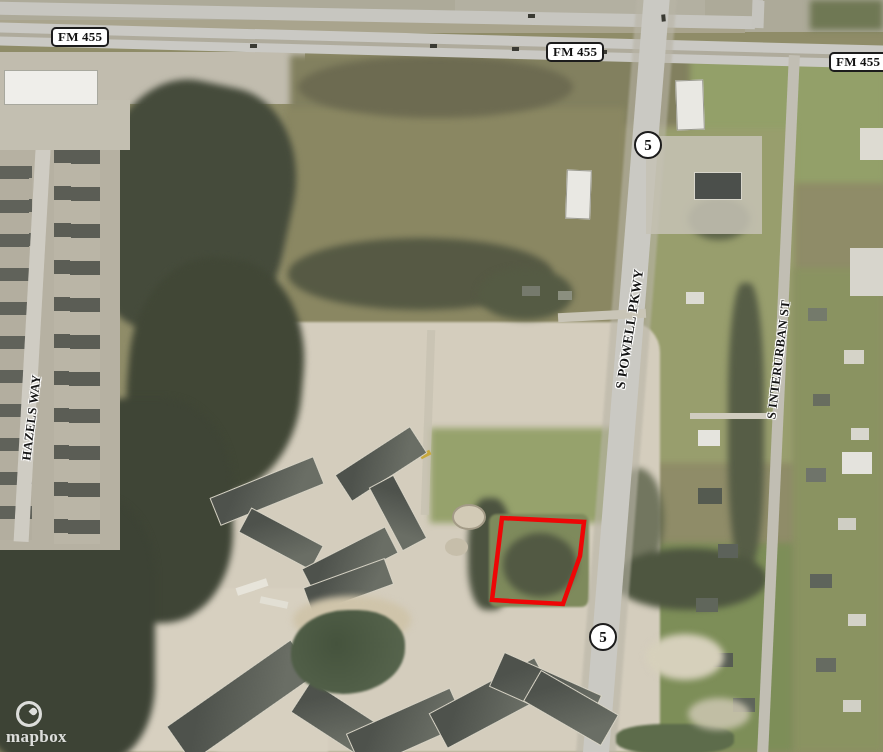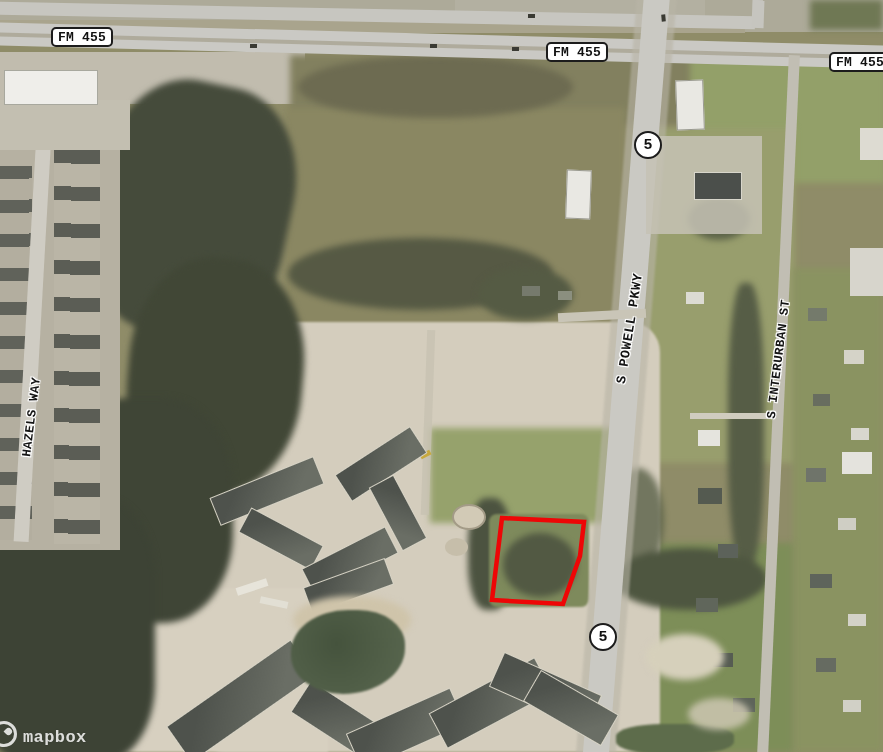--- a/index.html
+++ b/index.html
@@ -1,19 +1,19 @@
 <!DOCTYPE html>
 <html><head>
 <meta charset="utf-8">
 <style>
   html,body{margin:0;padding:0;background:#222;}
   .map{
     position:relative;width:883px;height:752px;overflow:hidden;
     background:#8f8c68;
-    font-family:Liberation Mono, monospace;
+    font-family:Liberation Serif, serif;
   }
   .p{position:absolute;display:block;}
   .soft{filter:blur(3px);}
   .soft1{filter:blur(1.2px);}
   .apt{background:linear-gradient(135deg,#4e524c 20%,#6a6e65 80%);border:1px solid #d6d2c4;filter:blur(.4px);}
   .car{width:7px;height:4px;background:#3a3a33;transform:rotate(1.5deg);}
   .overlay{position:absolute;left:0;top:0;width:883px;height:752px;pointer-events:none;}
   .shield{
     position:absolute;box-sizing:border-box;height:20px;
     background:#ffffff;border:2px solid #1c1c1c;border-radius:5px;
@@ -27,21 +27,21 @@
     display:flex;align-items:center;justify-content:center;
     font-weight:bold;font-size:15px;color:#111;
   }
   .street-label{
     position:absolute;text-align:center;
     font-weight:bold;color:#141414;letter-spacing:.5px;white-space:nowrap;
     text-shadow:-1px -1px 0 #fff,1px -1px 0 #fff,-1px 1px 0 #fff,1px 1px 0 #fff,0 0 3px #fff;
   }
   .parcel-line{fill:none;stroke:#ee0606;stroke-width:4.5;stroke-linejoin:miter;}
   .attribution{
-    position:absolute;left:0;bottom:5px;display:flex;align-items:flex-end;opacity:.82;
+    position:absolute;left:0;bottom:5px;display:flex;align-items:center;opacity:.82;flex-direction:column;
   }
   .mb-icon{
     width:20px;height:20px;border-radius:50%;border:3px solid #fff;
     margin-left:-9px;position:relative;
   }
   .mb-icon::after{
     content:"";position:absolute;right:2px;top:4px;width:7px;height:7px;
     background:#fff;border-radius:50% 50% 50% 0;transform:rotate(45deg);
   }
   .mb-text{color:#fff;font-size:17px;font-weight:bold;letter-spacing:.4px;margin-left:6px;

